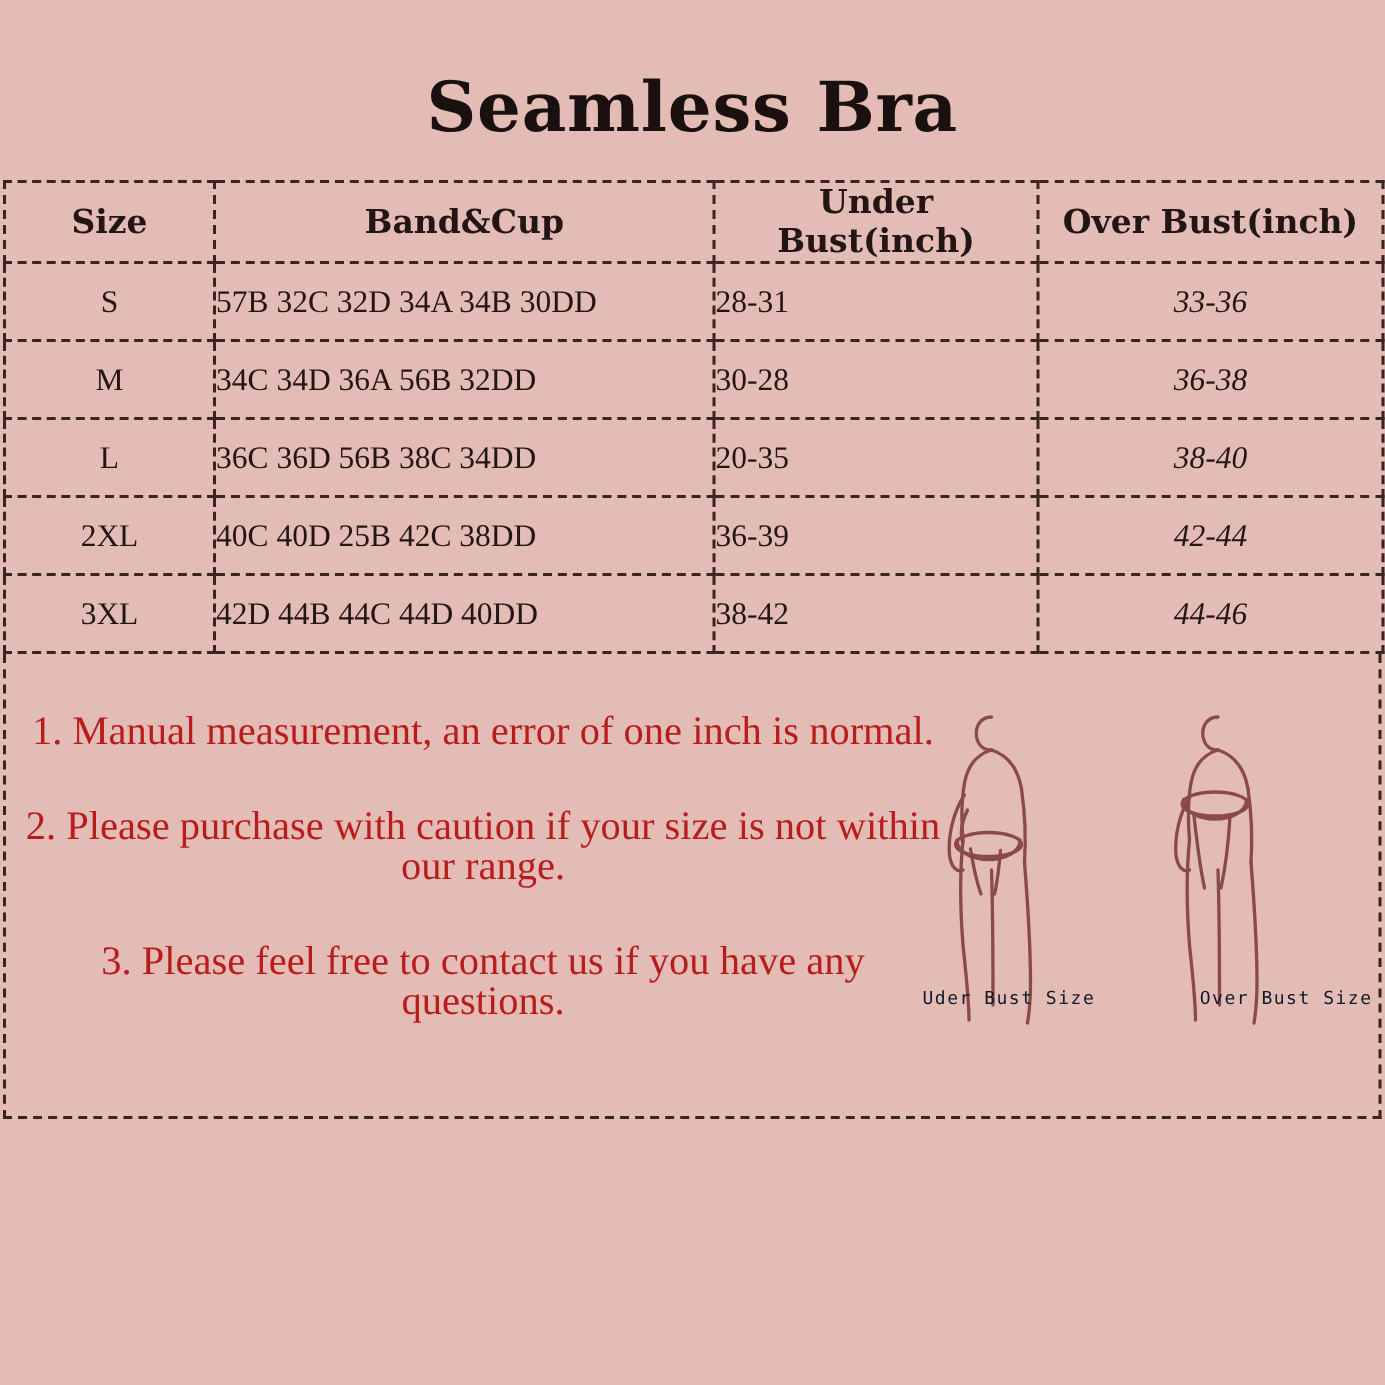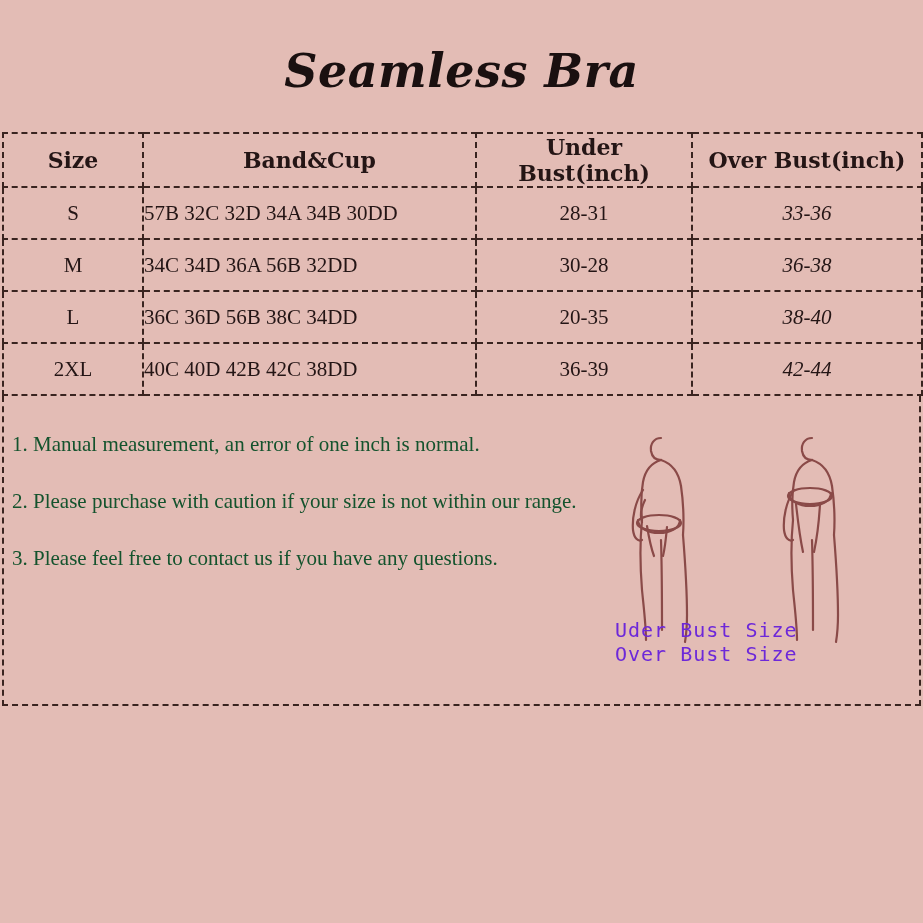--- a/index.html
+++ b/index.html
@@ -17,29 +17,28 @@
   .page {
     position: relative;
     width: 923px;
     height: 923px;
     box-sizing: border-box;
     background: #e3bcb5;
   }
   .title {
     text-align: center;
     font-family: "DejaVu Serif", serif;
-    font-style: italic;
     font-weight: bold;
     font-size: 46px;
     color: #1a1010;
     padding-top: 44px;
     letter-spacing: 0.5px;
   }
   .table-wrap {
-    margin-top: 34px;
+    margin-top: 22px;
     padding: 0 2px;
   }
   table.size-table {
     width: 919px;
     margin: 0 auto;
     border-collapse: collapse;
     table-layout: fixed;
   }
   table.size-table th,
   table.size-table td {
@@ -57,61 +56,61 @@
     height: 50px;
     font-family: "DejaVu Serif", serif;
   }
   .col-size { width: 140px; }
   .col-band { width: 333px; }
   .col-under { width: 216px; }
   .col-over { width: 230px; }
 
   td.c-size { text-align: center; font-size: 23px; }
   td.c-band { text-align: left; padding-left: 8px; font-size: 21px; }
-  td.c-under { text-align: center; font-size: 20px; }
+  td.c-under { font-size: 20px; }
   td.c-over { text-align: center; font-size: 20px; font-style: italic; }
 
   .notes-block {
     position: relative;
     width: 919px;
     margin: 0 auto;
     border: 2px dashed #3a2420;
     border-top: none;
     height: 310px;
     box-sizing: border-box;
   }
   .notes {
     padding: 38px 0 0 8px;
     width: 620px;
   }
   .note {
-    font-size: 21px;
+    font-size: 27px;
     line-height: 1.0;
     margin-bottom: 36px;
-    color: #14532d;
+    color: #b91c1c;
+    text-align: center;
   }
   .figures {
     position: absolute;
     right: 8px;
     top: 34px;
     width: 290px;
     height: 230px;
   }
   .fig-labels {
     position: absolute;
     right: 4px;
     top: 222px;
     width: 300px;
     display: flex;
     justify-content: space-between;
     font-family: "DejaVu Sans Mono", monospace;
-    font-size: 20px;
-    color: #6d28d9;
+    font-size: 12px;
+    color: #0f172a;
     letter-spacing: 1px;
-    flex-direction: column;
   }
   .fig-label { white-space: nowrap; }
 </style>
 </head>
 <body>
 
 <div class="page">
 
   <div class="title">Seamless Bra</div>
 
@@ -145,23 +144,29 @@
           <td class="c-over">36-38</td>
         </tr>
         <tr>
           <td class="c-size">L</td>
           <td class="c-band">36C 36D 56B 38C 34DD</td>
           <td class="c-under">20-35</td>
           <td class="c-over">38-40</td>
         </tr>
         <tr>
           <td class="c-size">2XL</td>
-          <td class="c-band">40C 40D 42B 42C 38DD</td>
+          <td class="c-band">40C 40D 25B 42C 38DD</td>
           <td class="c-under">36-39</td>
           <td class="c-over">42-44</td>
+        </tr>
+        <tr>
+          <td class="c-size">3XL</td>
+          <td class="c-band">42D 44B 44C 44D 40DD</td>
+          <td class="c-under">38-42</td>
+          <td class="c-over">44-46</td>
         </tr>
       </tbody>
     </table>
   </div>
 
   <div class="notes-block">
     <div class="notes">
       <div class="note">1. Manual measurement, an error of one inch is normal.</div>
       <div class="note">2. Please purchase with caution if your size is not within our range.</div>
       <div class="note">3. Please feel free to contact us if you have any questions.</div>

